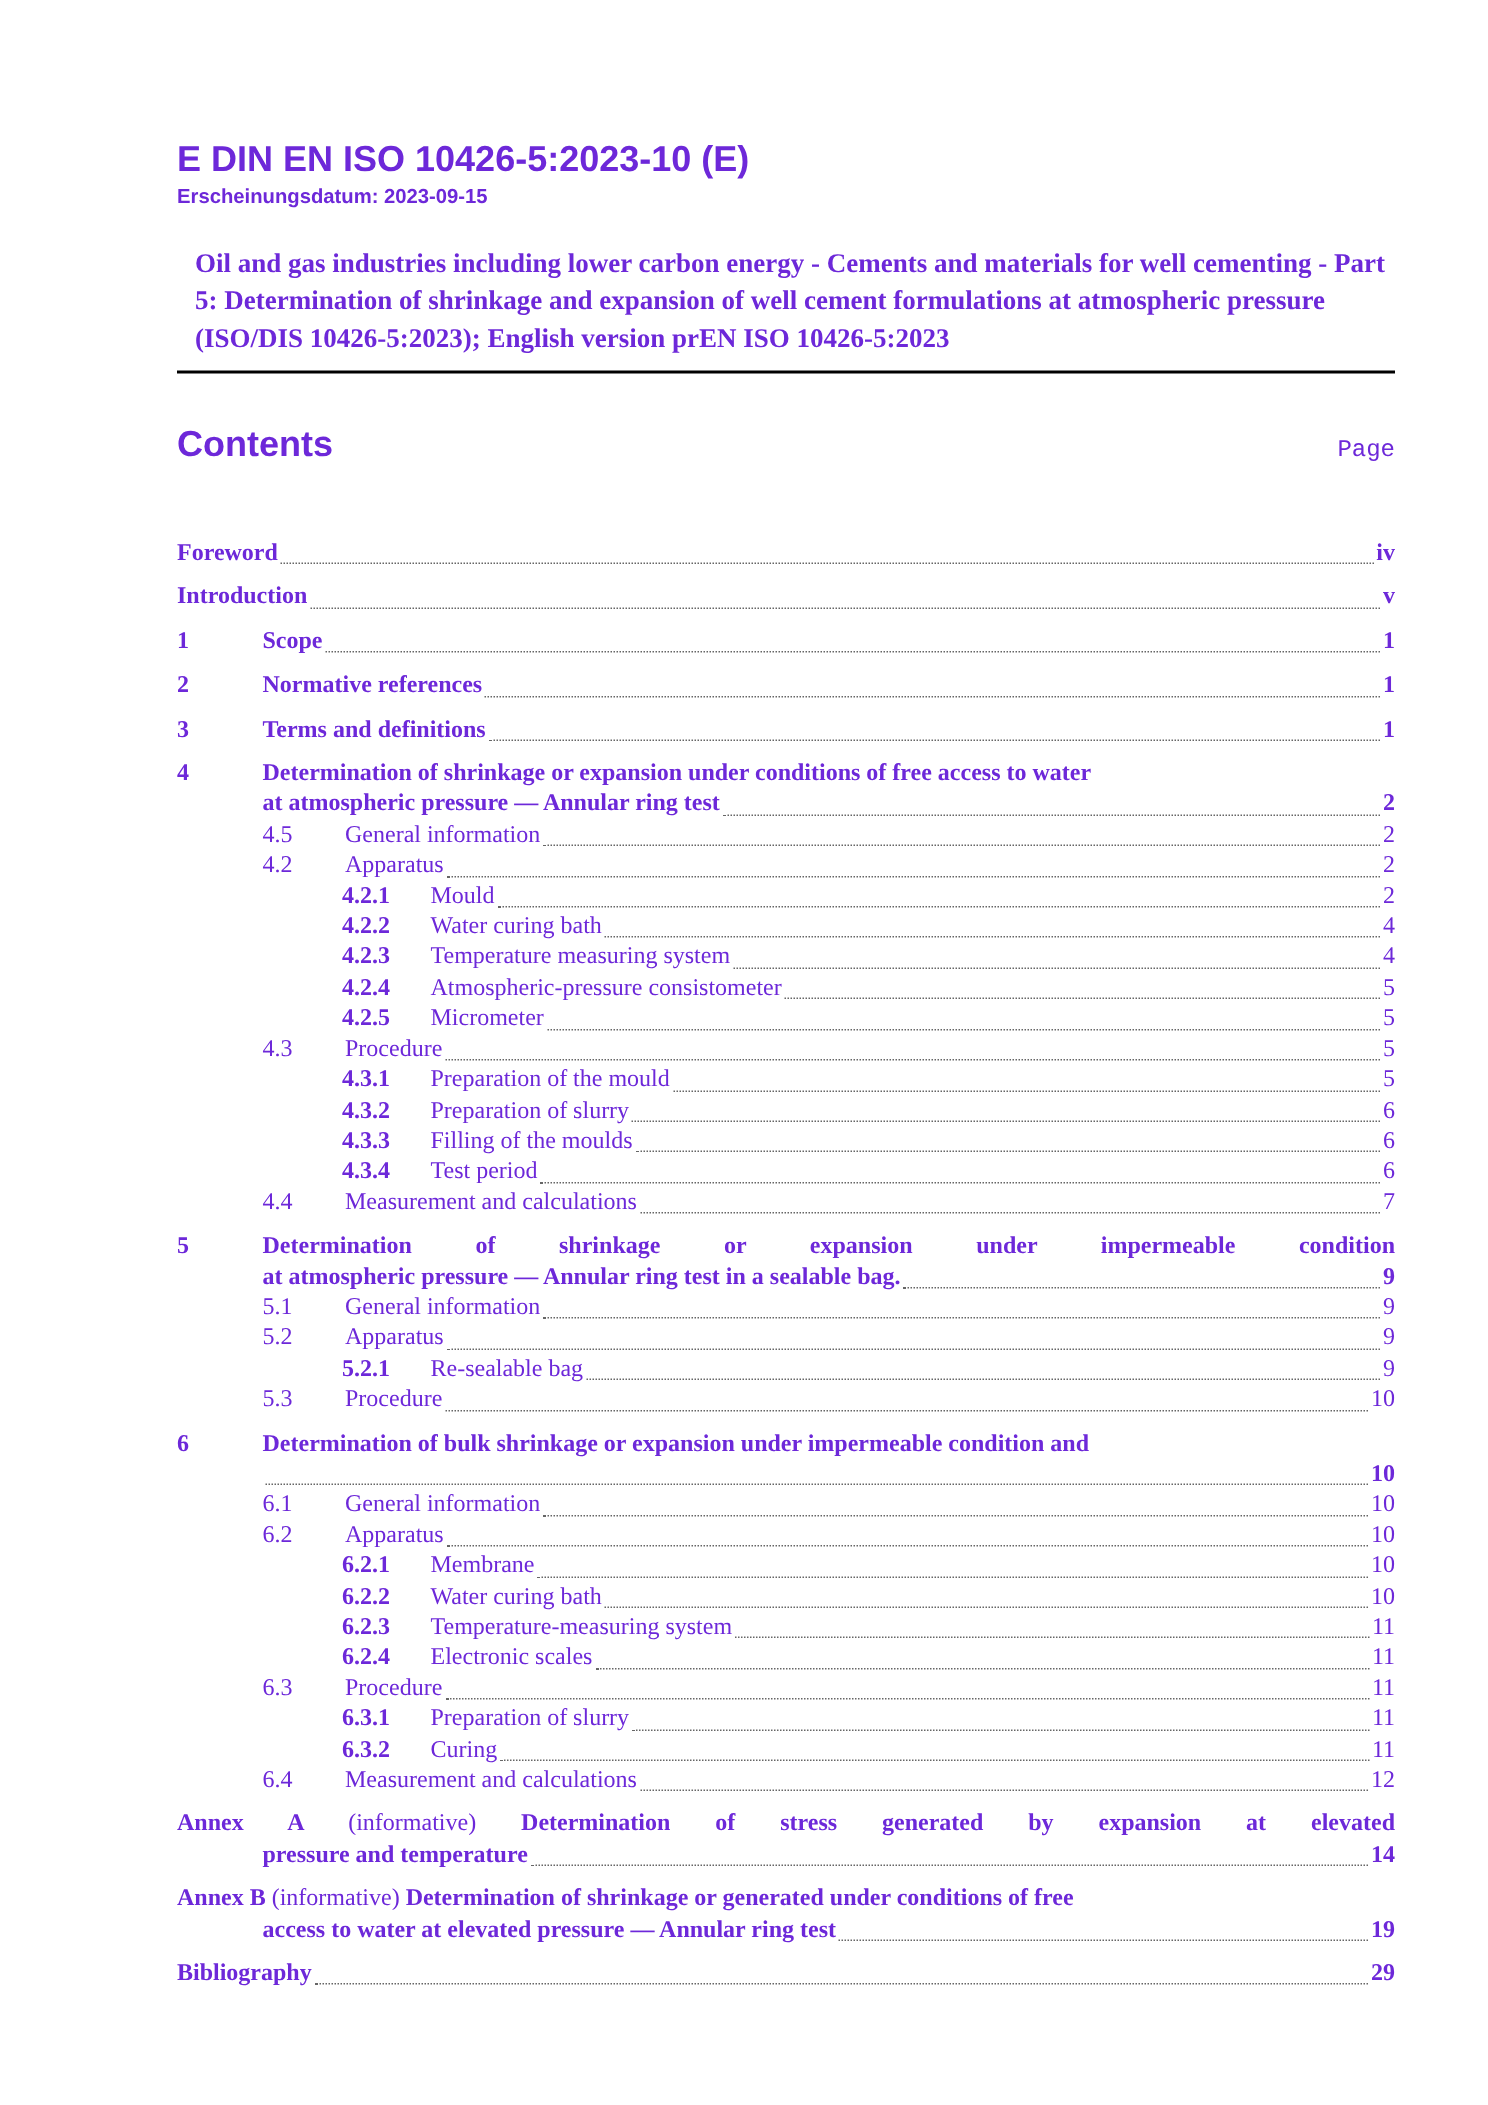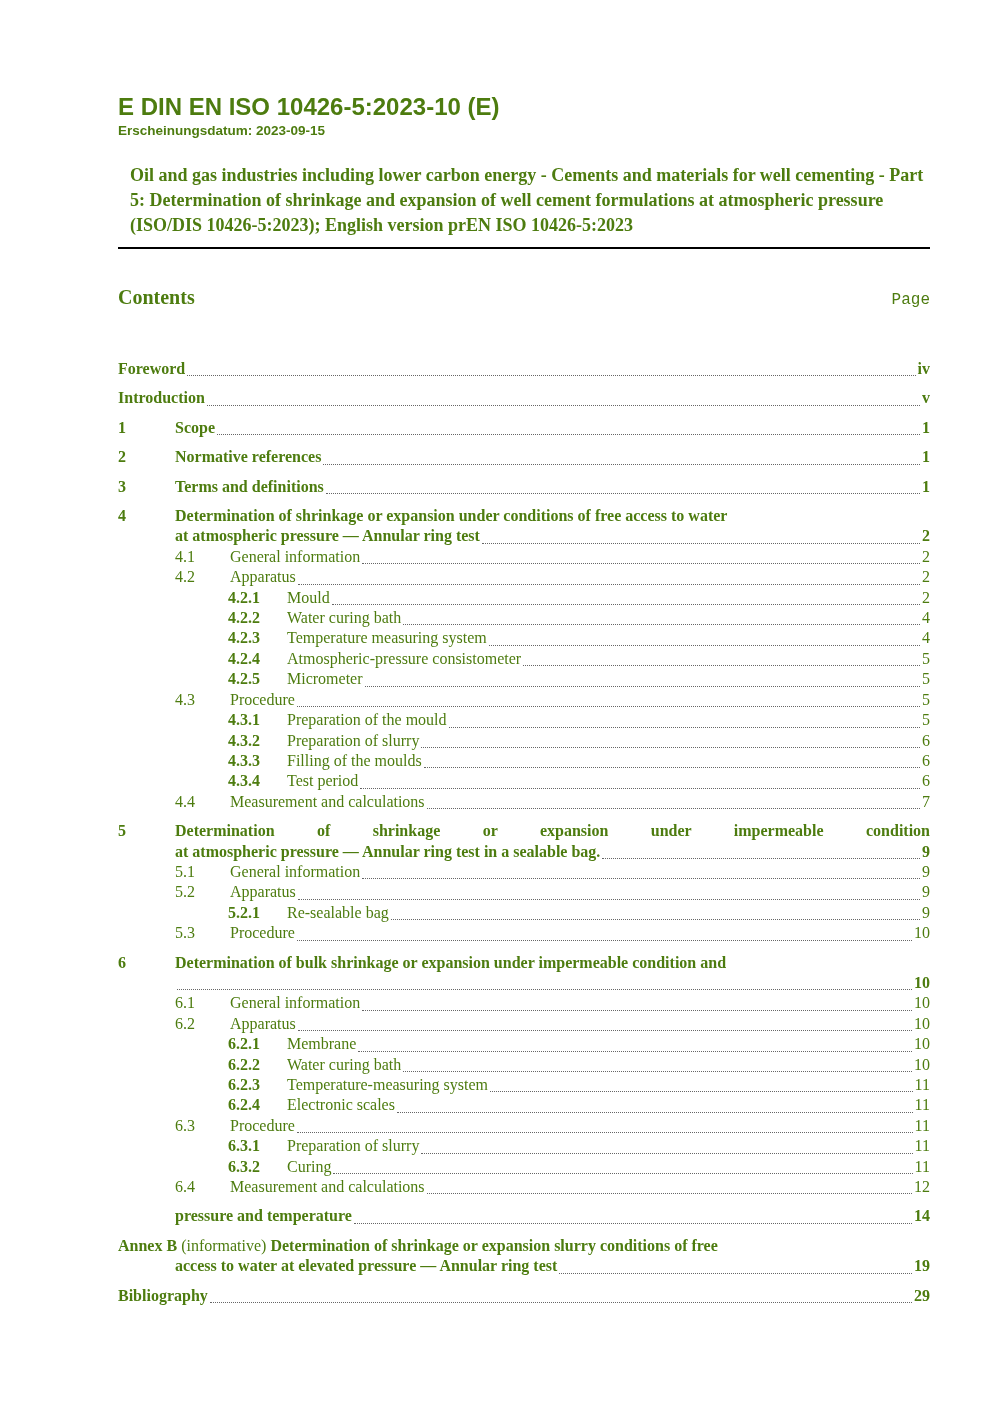--- a/index.html
+++ b/index.html
@@ -1,21 +1,21 @@
 <!DOCTYPE html>
 <html><head>
 <meta charset="utf-8">
 <style>
   html, body { margin: 0; padding: 0; background: #e8e8e8; }
   .page {
     position: relative;
     width: 992px;
     height: 1403px;
     background: #ffffff;
-    color: #4d7c0f;
+    color: #6d28d9;
     margin: 0 auto;
     overflow: hidden;
     box-sizing: border-box;
     padding: 93px 62px 0 118px;
   }
   
   .doc-code {
     font-family: "Liberation Sans", sans-serif;
     font-weight: bold;
     font-size: 24px;
@@ -42,23 +42,23 @@
     margin: 0;
   }
   
   .contents-row {
     display: flex;
     justify-content: space-between;
     align-items: baseline;
     margin-top: 36px;
   }
   .contents-heading {
-    font-family: Liberation Serif, serif;
+    font-family: Liberation Sans, sans-serif;
     font-weight: bold;
-    font-size: 20px;
+    font-size: 24px;
     line-height: 24px;
     margin: 0;
   }
   .page-label {
     font-family: Liberation Mono, monospace;
     font-size: 16px;
   }
   
   .toc {
     margin-top: 50px;
@@ -159,21 +159,21 @@
         <div class="body">
           <div class="tline"><span class="txt"><span>Determination of shrinkage or expansion under conditions of free access to water</span></span></div>
           <div class="lline">
             <span class="txt"><span>at atmospheric pressure — Annular ring test</span></span>
             <span class="leader"></span>
             <span class="pg">2</span>
           </div>
         </div>
       </div>
       <div class="toc-entry lvl2">
-        <span class="num">4.1</span>
+        <span class="num">4.5</span>
         <div class="body">
           <div class="lline">
             <span class="txt"><span>General information</span></span>
             <span class="leader"></span>
             <span class="pg">2</span>
           </div>
         </div>
       </div>
       <div class="toc-entry lvl2">
         <span class="num">4.2</span>
@@ -451,30 +451,31 @@
         <div class="body">
           <div class="lline">
             <span class="txt"><span>Measurement and calculations</span></span>
             <span class="leader"></span>
             <span class="pg">12</span>
           </div>
         </div>
       </div>
       <div class="toc-entry lvl0 sp bold">
         <div class="body">
+          <div class="tline just"><span class="txt"><span>Annex A </span><span class="nb">(informative)</span><span> Determination of stress generated by expansion at elevated</span></span></div>
           <div class="lline ind">
             <span class="txt"><span>pressure and temperature</span></span>
             <span class="leader"></span>
             <span class="pg">14</span>
           </div>
         </div>
       </div>
       <div class="toc-entry lvl0 sp bold">
         <div class="body">
-          <div class="tline"><span class="txt"><span>Annex B </span><span class="nb">(informative)</span><span> Determination of shrinkage or expansion slurry conditions of free</span></span></div>
+          <div class="tline"><span class="txt"><span>Annex B </span><span class="nb">(informative)</span><span> Determination of shrinkage or generated under conditions of free</span></span></div>
           <div class="lline ind">
             <span class="txt"><span>access to water at elevated pressure — Annular ring test</span></span>
             <span class="leader"></span>
             <span class="pg">19</span>
           </div>
         </div>
       </div>
       <div class="toc-entry lvl0 sp bold">
         <div class="body">
           <div class="lline">

